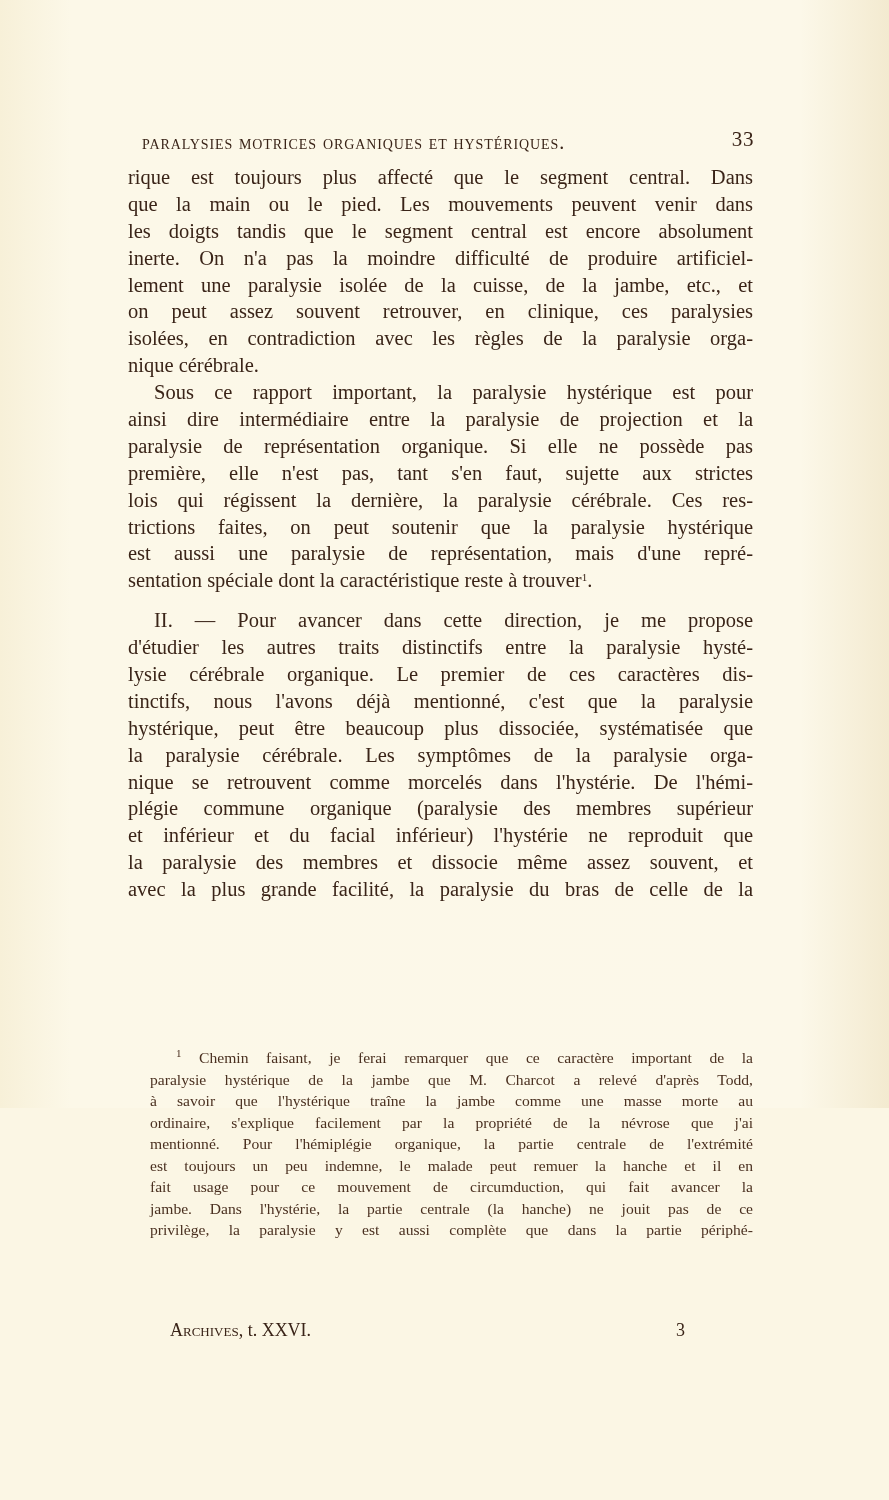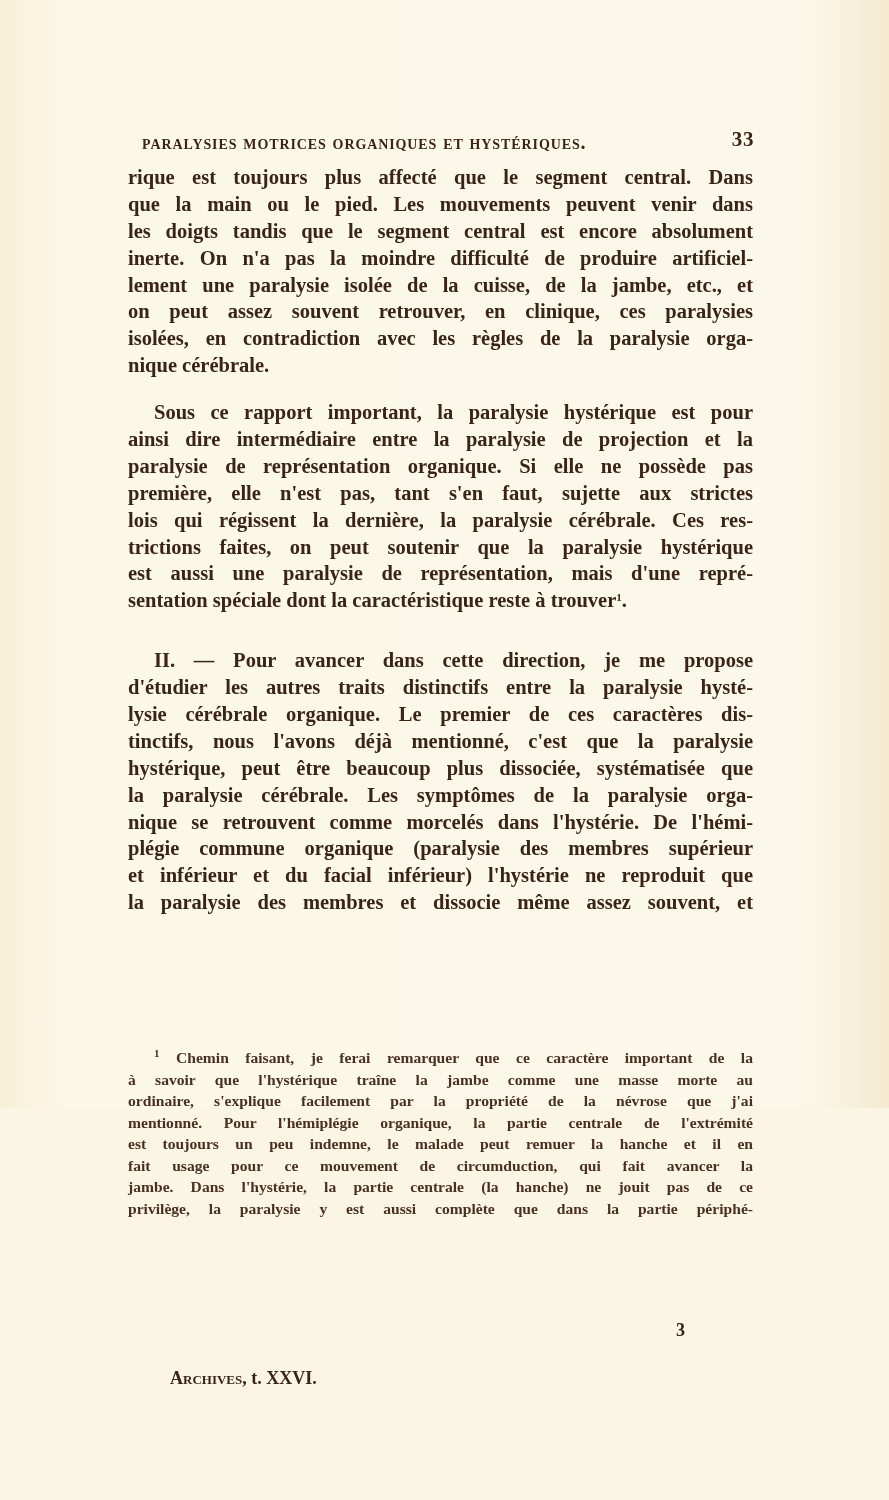--- a/index.html
+++ b/index.html
@@ -1,37 +1,37 @@
 <!DOCTYPE html>
 <html><head>
 <meta charset="utf-8">
 <style>
   html,body{margin:0;padding:0;}
   body{width:889px;height:1500px;background:#fbf6e4;position:relative;overflow:hidden;
        font-family:"Liberation Serif","DejaVu Serif",serif;color:#3a2418;}
   .page{position:absolute;left:0;top:0;width:889px;height:1108px;
-        background:linear-gradient(90deg,#f7f0d8 0%,#fcf8e8 8%,#fcf8e9 90%,#f3ead0 100%);font-weight:bold;}
+        background:linear-gradient(90deg,#f7f0d8 0%,#fcf8e8 8%,#fcf8e9 90%,#f3ead0 100%);}
   .running-head{position:absolute;left:142px;top:127px;width:612px;height:30px;
         font-size:17px;letter-spacing:0.6px;}
   .running-head .title{position:absolute;left:0;top:4px;font-variant:small-caps;text-transform:lowercase;font-size:20px;letter-spacing:0.9px;}
   .running-head .pnum{position:absolute;right:0;top:0;font-size:21px;}
   .body-text{position:absolute;left:128px;top:164px;width:625px;}
   .line{display:block;height:26.9px;line-height:26.9px;font-size:20.5px;
         text-align:justify;text-align-last:justify;white-space:nowrap;}
   .line.last{text-align-last:left;}
-  .line.indent{padding-left:26px;margin-top:20px;}
+  .line.indent{padding-left:26px;}
   .para-gap{height:13px;}
   .footnotes{position:absolute;left:128px;top:1047px;width:625px;}
   .fline{display:block;height:21.5px;line-height:21.5px;font-size:15.6px;
-        text-align:justify;text-align-last:justify;white-space:nowrap;color:#4a3020;}
+        text-align:justify;text-align-last:justify;white-space:nowrap;color:#4a3020;margin-left:22px;}
   .fline.last{text-align-last:left;}
   .fline.indent{padding-left:26px;}
   sup{font-size:11px;vertical-align:6px;line-height:0;}
   .signature{position:absolute;left:170px;top:1320px;width:515px;height:30px;font-size:18px;}
-  .signature .journal{position:absolute;left:0;top:0;margin-top:48px;}
+  .signature .journal{position:absolute;left:0;top:0;}
   .signature .journal .sc{font-variant:small-caps;}
   .signature .sheet{position:absolute;right:0;top:0;}
 </style>
 </head>
 <body>
 
 <div class="page">
 
   <div class="running-head">
     <span class="title">PARALYSIES MOTRICES ORGANIQUES ET HYSTÉRIQUES.</span>
@@ -64,25 +64,27 @@
       <span class="line indent">II. — Pour avancer dans cette direction, je me propose</span>
       <span class="line">d'étudier les autres traits distinctifs entre la paralysie hysté-</span>
       <span class="line">lysie cérébrale organique. Le premier de ces caractères dis-</span>
       <span class="line">tinctifs, nous l'avons déjà mentionné, c'est que la paralysie</span>
       <span class="line">hystérique, peut être beaucoup plus dissociée, systématisée que</span>
       <span class="line">la paralysie cérébrale. Les symptômes de la paralysie orga-</span>
       <span class="line">nique se retrouvent comme morcelés dans l'hystérie. De l'hémi-</span>
       <span class="line">plégie commune organique (paralysie des membres supérieur</span>
       <span class="line">et inférieur et du facial inférieur) l'hystérie ne reproduit que</span>
       <span class="line">la paralysie des membres et dissocie même assez souvent, et</span>
+      <span class="line">avec la plus grande facilité, la paralysie du bras de celle de la</span>
     </div>
   </div>
 
   <div class="footnotes">
     <span class="fline indent"><sup>1</sup> <span>Chemin faisant, je ferai remarquer que ce caractère important de la</span></span>
+    <span class="fline">paralysie hystérique de la jambe que M. Charcot a relevé d'après Todd,</span>
     <span class="fline">à savoir que l'hystérique traîne la jambe comme une masse morte au</span>
     <span class="fline">ordinaire, s'explique facilement par la propriété de la névrose que j'ai</span>
     <span class="fline">mentionné. Pour l'hémiplégie organique, la partie centrale de l'extrémité</span>
     <span class="fline">est toujours un peu indemne, le malade peut remuer la hanche et il en</span>
     <span class="fline">fait usage pour ce mouvement de circumduction, qui fait avancer la</span>
     <span class="fline">jambe. Dans l'hystérie, la partie centrale (la hanche) ne jouit pas de ce</span>
     <span class="fline">privilège, la paralysie y est aussi complète que dans la partie périphé-</span>
   </div>
 
   <div class="signature">

